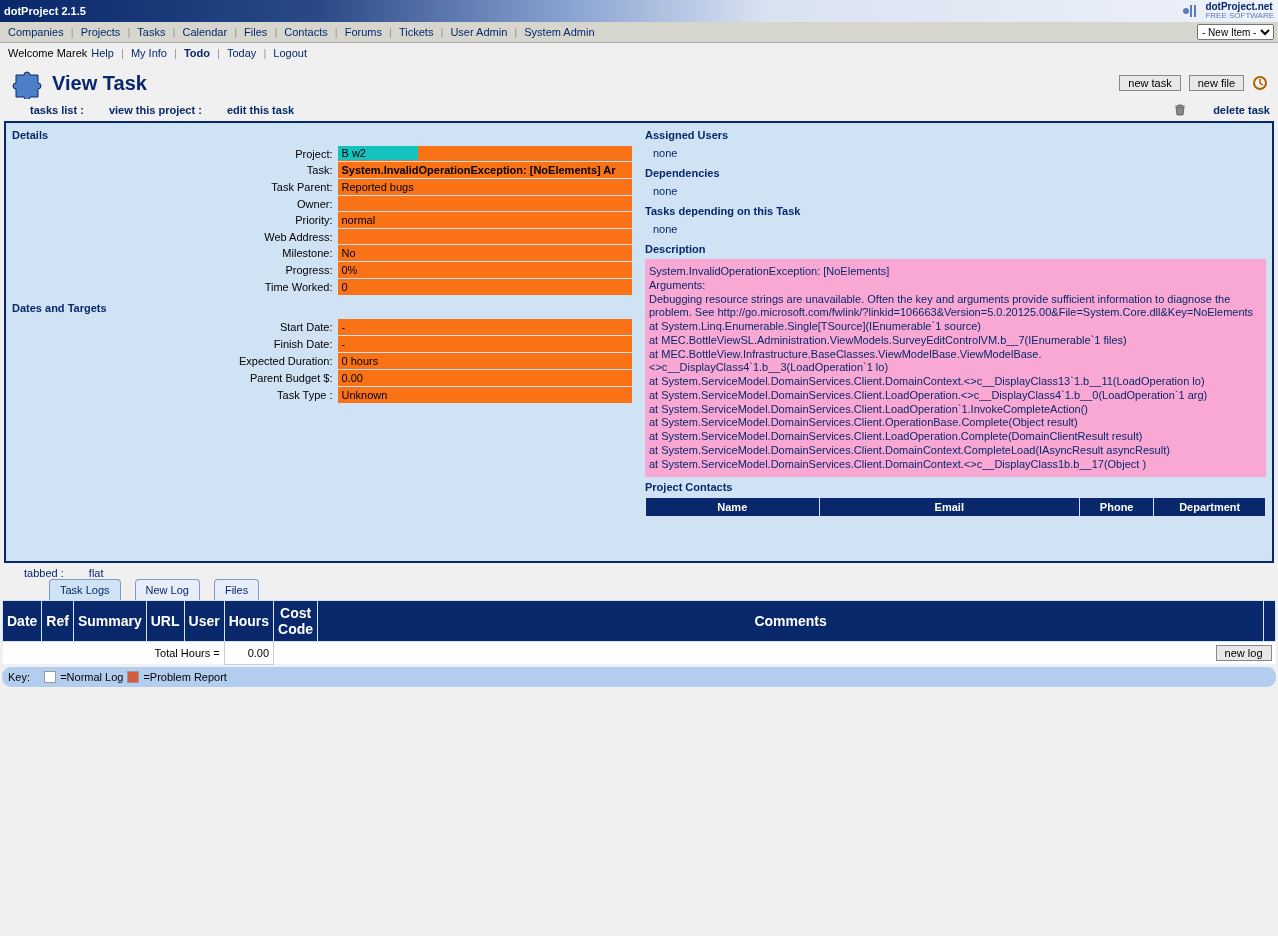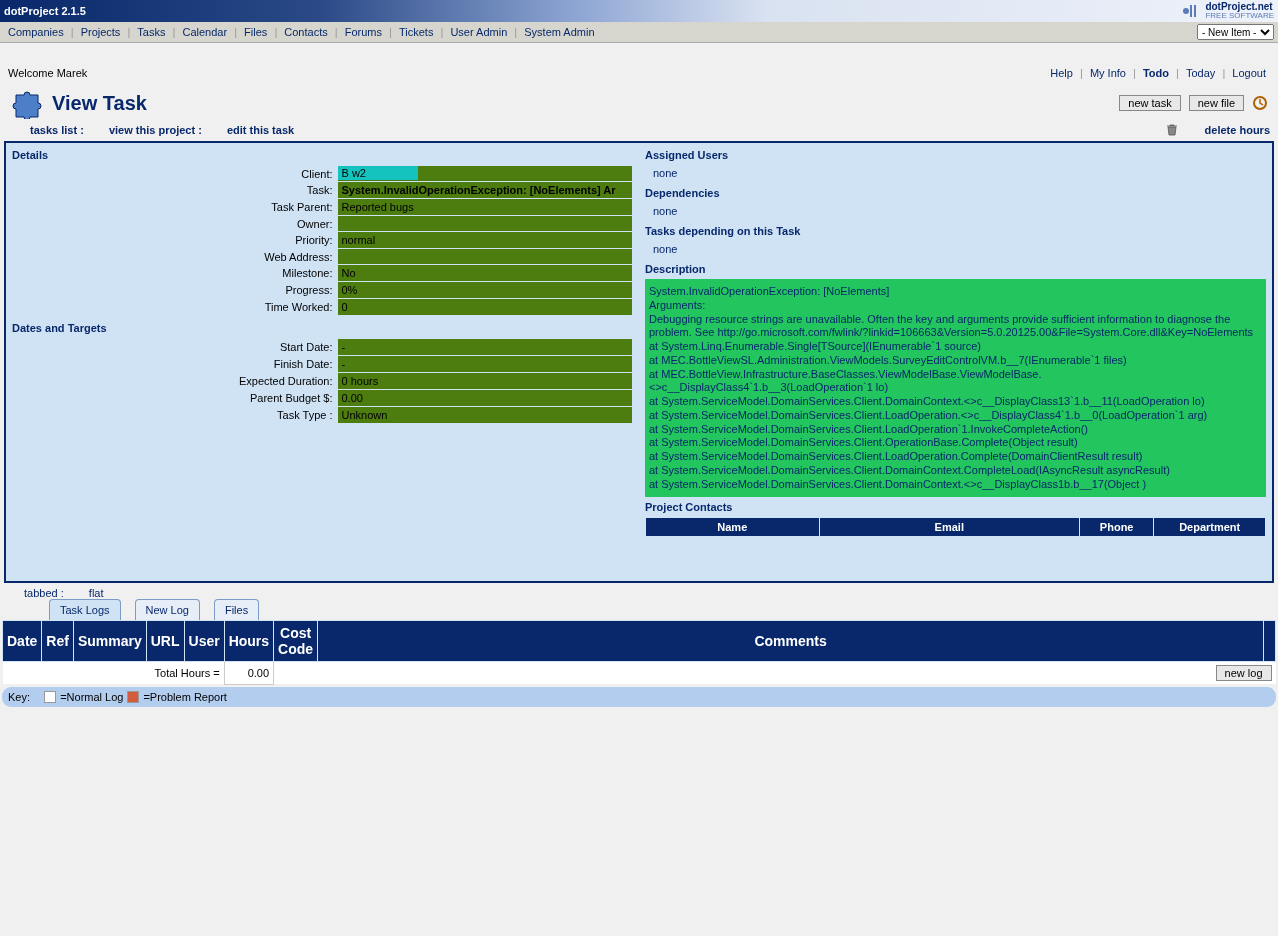--- a/index.html
+++ b/index.html
@@ -14,21 +14,21 @@
   .logo-text .l1 { color:#08286b; font-weight:bold; }
   .logo-text .l2 { color:#5b7bb7; font-size:8px; }
 
   
   .navbar { background:#d6d6ce; border-bottom:1px solid #aaa; height:21px; display:flex; align-items:center; justify-content:space-between; padding:0 4px; font-size:11px;}
   .navlinks a { color:#08286b; padding:0 4px; }
   .navlinks .sep { color:#999; }
   .newitem-sel { font-size:10px; height:16px; }
 
   
-  .subbar { height:20px; display:flex; align-items:center; justify-content:space-between; padding:0 8px; font-size:11px; background:#f0f0f0;margin-top:20px; }
+  .subbar { height:20px; display:flex; align-items:center; justify-content:flex-start; padding:0 8px; font-size:11px; background:#f0f0f0; }
   .subbar .rlinks a { color:#08286b; padding:0 4px; }
   .subbar .rlinks .sep { color:#999; }
   .subbar .rlinks .bold { font-weight:bold; }
 
   
   .pagehdr { display:flex; align-items:center; justify-content:space-between; padding:4px 10px 2px 10px; }
   .pagehdr-left { display:flex; align-items:center; gap:6px; }
   .puzzle-icon { width:36px; height:32px; }
   .pagehdr h1 { margin:0; font-size:20px; color:#08286b; font-weight:bold; }
   .pagehdr-right { display:flex; align-items:center; gap:8px; }
@@ -42,25 +42,25 @@
   .trash-icon { width:14px; height:14px; }
 
   
   .mainpanel { margin:0 4px; border:2px solid #08286b; background:#cfe3f5; display:flex; }
   .lcol { width:50%; padding:4px 6px; }
   .rcol { width:50%; padding:4px 6px; }
   .sechdr { font-weight:bold; color:#08286b; margin:2px 0 4px 0; }
   table.kv { width:100%; border-collapse:collapse; }
   table.kv td { font-size:11px; padding:2px 4px; vertical-align:top; }
   table.kv td.k { text-align:right; width:325px; color:#000; }
-  table.kv td.v { background:#4d7c0f; border:1px solid #cfe3f5; }
+  table.kv td.v { background:#f97316; border:1px solid #cfe3f5; }
   .projchip { background:#14c3bd; color:#000; padding:1px 4px; display:inline-block; min-width:80px; }
   .taskval { font-weight:bold; }
   .none { color:#08286b; padding:2px 2px 6px 8px; display:block; }
-  .descbox { background:#22c55e; padding:6px 4px; font-size:11px; color:#08286b; line-height:1.25; white-space:pre-wrap; word-break:break-word; }
+  .descbox { background:#f9a8d4; padding:6px 4px; font-size:11px; color:#08286b; line-height:1.25; white-space:pre-wrap; word-break:break-word; }
 
   table.contacts { width:100%; border-collapse:collapse; margin-top:2px; }
   table.contacts th { background:#08286b; color:#fff; font-size:11px; padding:3px 4px; border:1px solid #cfe3f5; }
 
   
   .tabswitch { padding:4px 2px 0 2px; font-size:11px; color:#08286b; }
   .tabswitch a { color:#08286b; }
   .tabs { display:flex; gap:12px; padding:0 2px;margin-left:47px; }
   .tab { border:1px solid #7a9cc6; border-bottom:none; padding:4px 10px; font-size:11px; color:#08286b; background:#e7eef8; border-top-left-radius:4px; border-top-right-radius:4px; margin-right:2px; cursor:pointer; }
   .tab.active { background:#cfe3f5; font-weight:normal; }
@@ -149,31 +149,31 @@
     <a href="#">tasks list</a>
     <span> : </span>
     <a href="#">view this project</a>
     <span> : </span>
     <a href="#">edit this task</a>
   </span>
   <span class="del">
     <svg class="trash-icon" viewBox="0 0 14 14">
         <path d="M3 4 h8 l-1 8 h-6 z M2 3 h10 M5 3 v-1 h4 v1" fill="#888" stroke="#555" stroke-width="0.8"></path>
       </svg>
-    <a href="#">delete hours</a>
+    <a href="#">delete task</a>
   </span>
 </div>
 
 <div class="mainpanel">
   <div class="lcol">
     <div class="sechdr">Details</div>
     <table class="kv">
       <tbody>
           <tr>
-            <td class="k">Client:</td>
+            <td class="k">Project:</td>
           <td class="v" style="padding:0;"><span class="projchip"><span>B          w2</span></span></td>
           </tr>
       <tr>
             <td class="k">Task:</td>
           <td class="v taskval">System.InvalidOperationException: [NoElements] Ar</td>
           </tr>
       <tr>
             <td class="k">Task Parent:</td>
           <td class="v">Reported bugs</td>
           </tr>

